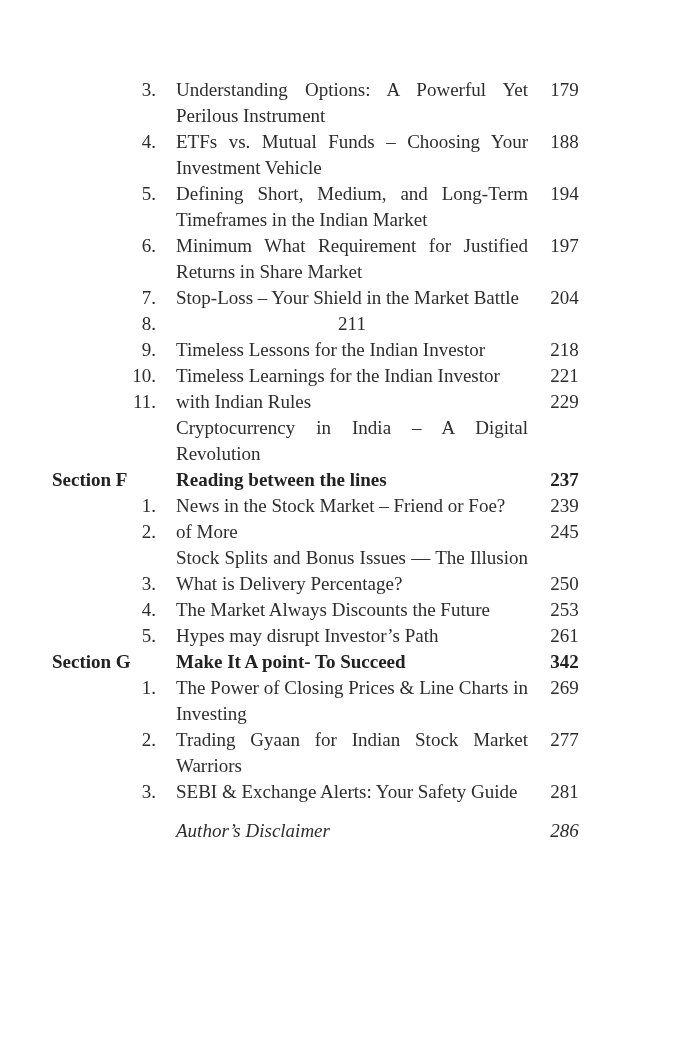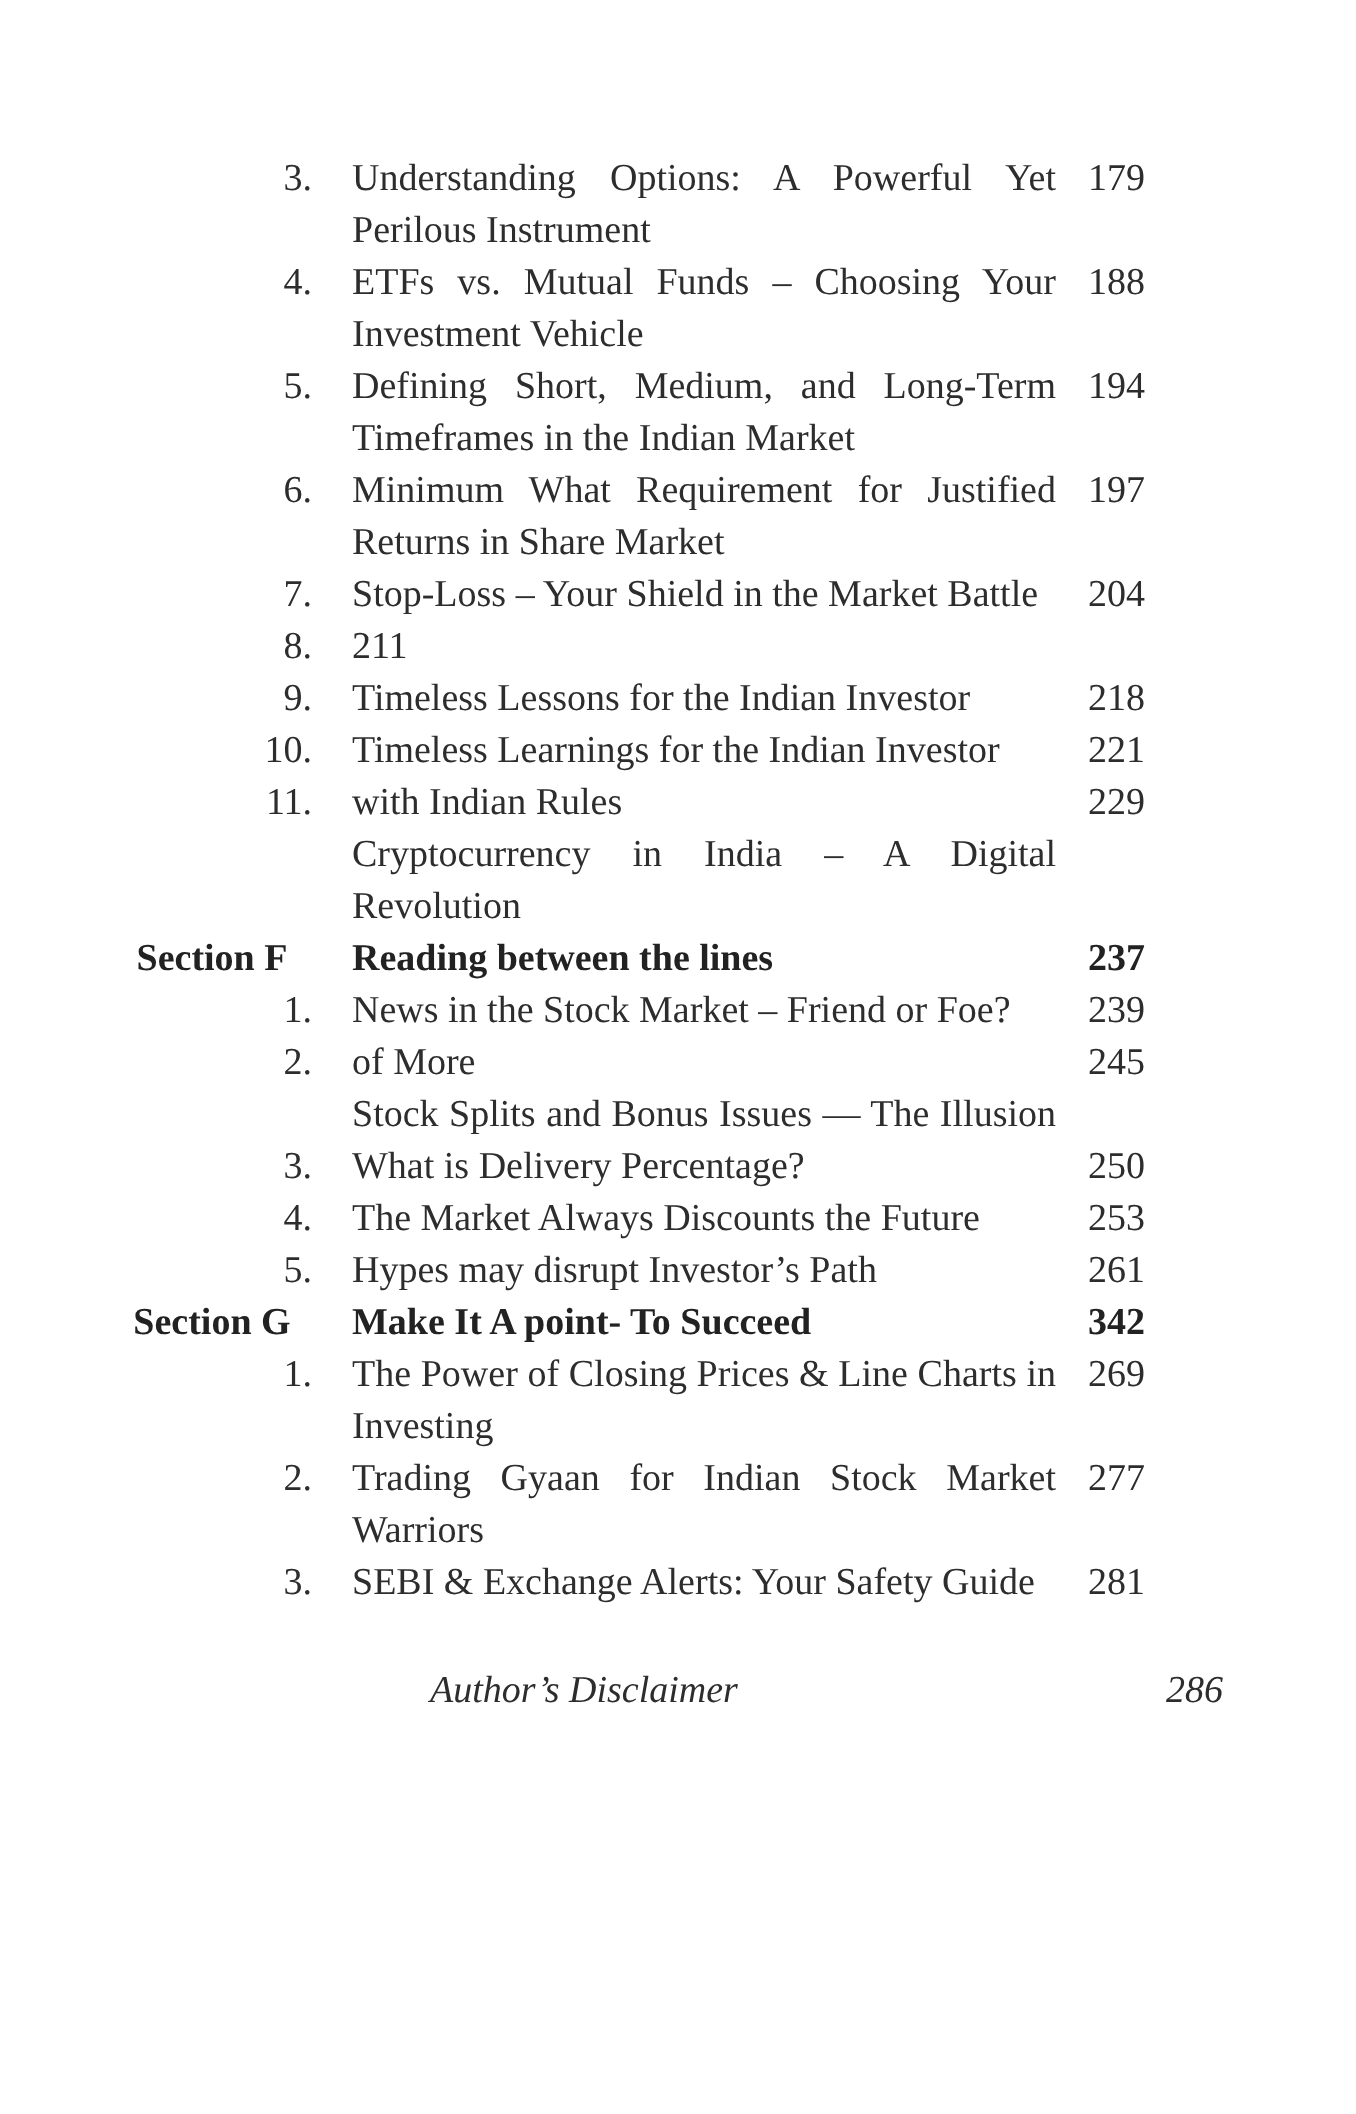--- a/index.html
+++ b/index.html
@@ -35,39 +35,38 @@
   .cell-title .line {
     white-space: nowrap;
   }
   .cell-title .line.just {
     text-align: justify;
     text-align-last: justify;
     text-justify: inter-word;
     white-space: normal;
   }
   .cell-page {
-    text-align: left;
+    text-align: center;
     white-space: nowrap;
   }
   
   .row-section .cell-label,
   .row-section .cell-title,
   .row-section .cell-page {
     font-weight: bold;
     color: #222222;
   }
   .row-section .cell-label {
-    text-align: center;
+    text-align: left;
     padding-left: 52px;
     padding-right: 0;
   }
   
   .row-backmatter {
-    margin-top: 28px;
-    padding-left: 39px;
+    margin-top: 13px;
   }
   .row-backmatter .cell-title,
   .row-backmatter .cell-page {
     font-style: italic;
   }
 </style>
 </head>
 <body>
 
 <div class="page">

